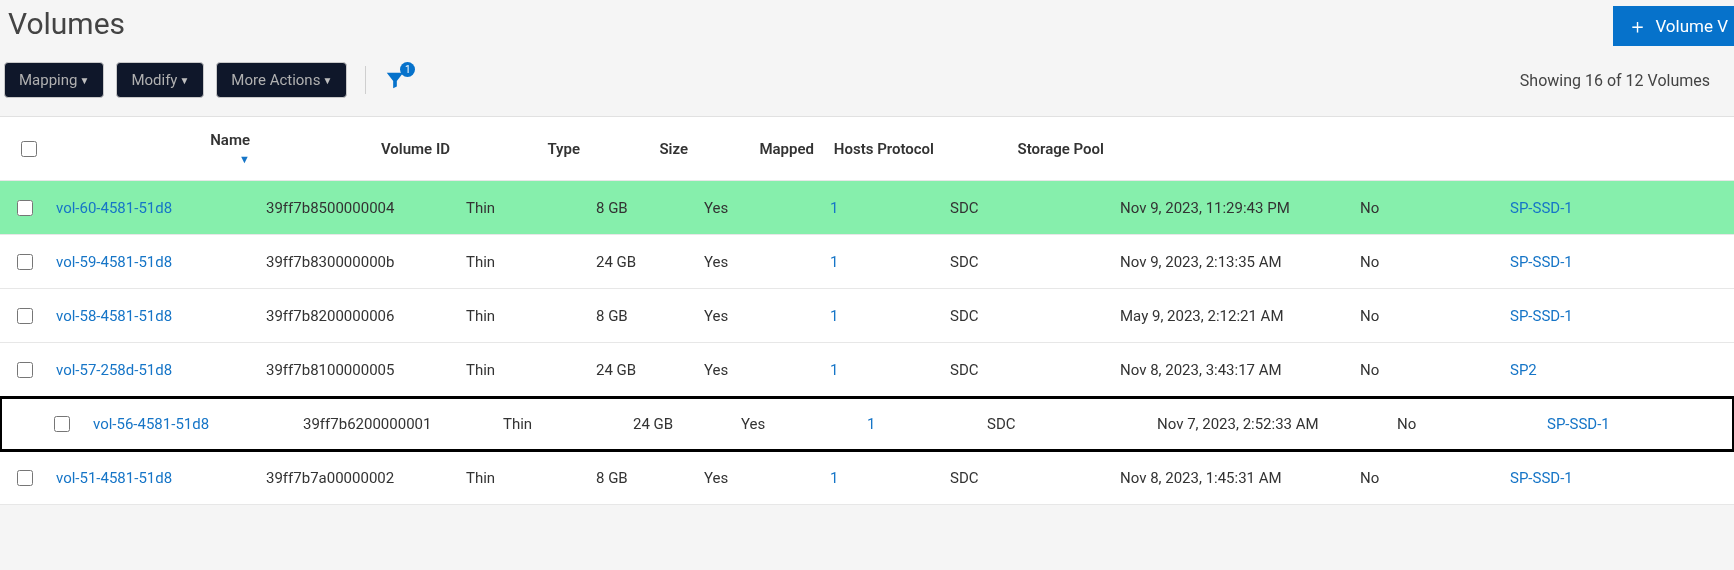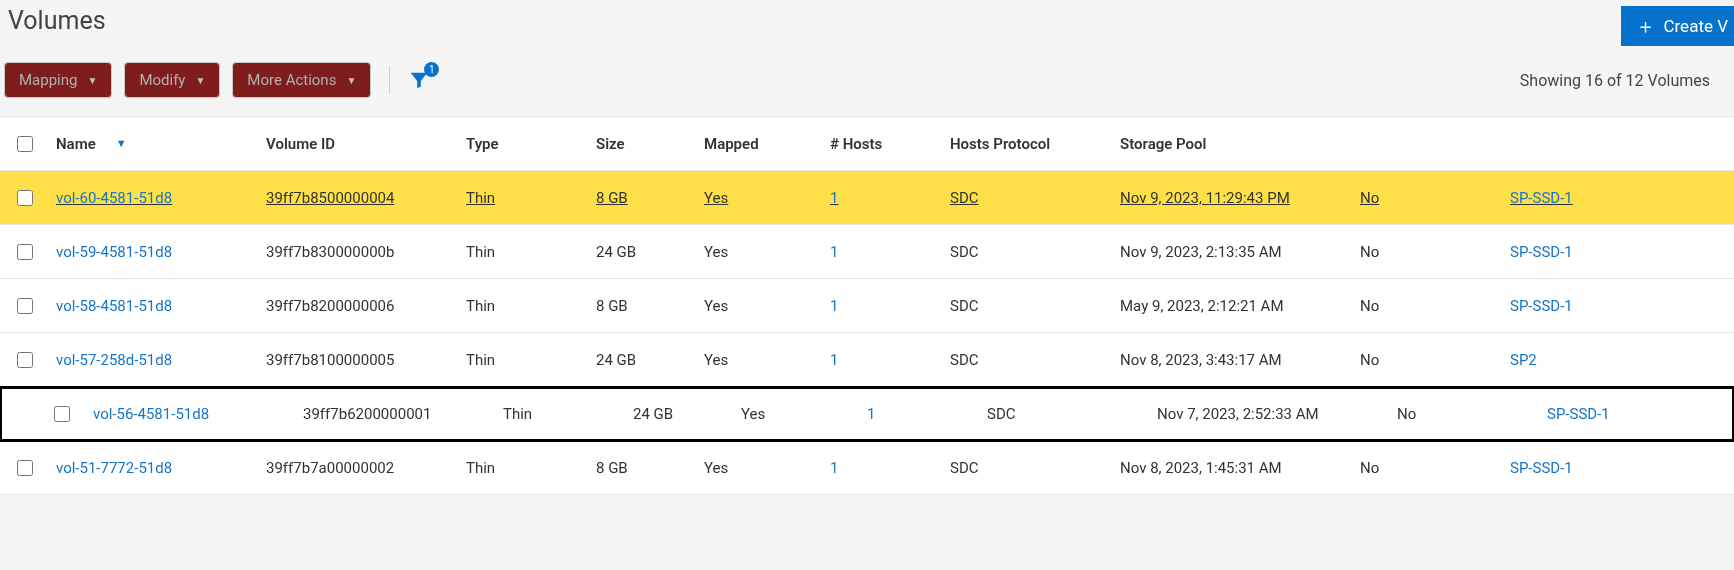--- a/index.html
+++ b/index.html
@@ -18,21 +18,21 @@
     overflow: hidden;
   }
   
   .title-row {
     display: flex;
     justify-content: space-between;
     align-items: flex-start;
     padding: 6px 0 6px 8px;
   }
   .page-title {
-    font-size: 25px;
+    font-size: 30px;
     font-weight: 400;
     color: #444;
     margin: 0;
   }
   .create-btn {
     background: #0672cb;
     color: #fff;
     font-size: 17px;
     padding: 10px 16px 10px 14px;
     display: inline-flex;
@@ -54,29 +54,29 @@
     align-items: center;
     padding: 10px 10px 18px 4px;
     gap: 12px;
   }
   .toolbar-left {
     display: flex;
     align-items: center;
     gap: 12px;
   }
   .tb-btn {
-    background: #7f1d1d;
+    background: #0f172a;
     border: 1px solid #c9c9c9;
     color: #b0b0b0;
     padding: 8px 14px;
     border-radius: 4px;
     font-size: 15px;
     display: inline-flex;
     align-items: center;
-    gap: 10px;
+    gap: 2px;
     cursor: default;
   }
   .tb-btn .caret {
     font-size: 10px;
     color: #bfbfbf;
   }
   .divider {
     width: 1px;
     height: 28px;
     background: #cfcfcf;
@@ -121,21 +121,21 @@
     grid-template-columns: 48px 210px 200px 130px 108px 126px 120px 170px 240px 150px 110px;
     align-items: center;
     min-height: 54px;
     border-bottom: 1px solid #e7e7e7;
   }
   .thead {
     font-weight: 600;
     color: #333;
     font-size: 15px;
   }
-  .thead .cell { display: flex; align-items: center; gap: 16px; }
+  .thead .cell { display: flex; align-items: flex-end; gap: 4px; flex-direction: column; }
   .row .cell, .thead .cell {
     padding: 14px 8px;
     white-space: nowrap;
     overflow: hidden;
     text-overflow: ellipsis;
   }
   .cell-check {
     display: flex;
     justify-content: center;
     align-items: center;
@@ -148,37 +148,37 @@
   }
   .link {
     color: #1675c7;
     cursor: pointer;
   }
   .sort-caret {
     color: #1675c7;
     font-size: 11px;
     margin-left: 4px;
   }
-  .row:nth-child(1) { background: #fde047; text-decoration: underline; } 
+  .row:nth-child(1) { background: #86efac; } 
   .row-highlight {
     outline: 3px solid #000;
     outline-offset: -2px;
     padding-left: 37px;
   }
   .tbody { }
 </style>
 </head>
 <body>
 
 <div class="page">
   <div class="title-row">
     <h1 class="page-title">Volumes</h1>
     <div class="create-btn">
       <span class="plus-icon">＋</span>
-      <span>Create V</span>
+      <span>Volume V</span>
     </div>
   </div>
 
   <div class="toolbar">
     <div class="toolbar-left">
       <div class="tb-btn">
         <span>Mapping</span>
         <span class="caret">▼</span>
       </div>
       <div class="tb-btn">
@@ -206,21 +206,20 @@
           <input type="checkbox" style="">
         </div>
       <div class="cell">
         <span>Name</span>
         <span class="sort-caret">▼</span>
       </div>
       <div class="cell">Volume ID</div>
       <div class="cell">Type</div>
       <div class="cell">Size</div>
       <div class="cell">Mapped</div>
-      <div class="cell"># Hosts</div>
       <div class="cell">Hosts Protocol</div>
       <div class="cell">Storage Pool</div>
     </div>
     <div class="tbody" id="tbody">
         <div class="row">
     <div class="cell cell-check">
             <input type="checkbox" style="">
           </div>
     <div class="cell"><span class="link">vol-60-4581-51d8</span></div>
     <div class="cell">39ff7b8500000004</div>
@@ -290,21 +289,21 @@
     <div class="cell"><span class="link">1</span></div>
     <div class="cell">SDC</div>
     <div class="cell">Nov 7, 2023, 2:52:33 AM</div>
     <div class="cell">No</div>
     <div class="cell"><span class="link">SP-SSD-1</span></div>
   </div>
         <div class="row">
     <div class="cell cell-check">
             <input type="checkbox" style="">
           </div>
-    <div class="cell"><span class="link">vol-51-7772-51d8</span></div>
+    <div class="cell"><span class="link">vol-51-4581-51d8</span></div>
     <div class="cell">39ff7b7a00000002</div>
     <div class="cell">Thin</div>
     <div class="cell">8 GB</div>
     <div class="cell">Yes</div>
     <div class="cell"><span class="link">1</span></div>
     <div class="cell">SDC</div>
     <div class="cell">Nov 8, 2023, 1:45:31 AM</div>
     <div class="cell">No</div>
     <div class="cell"><span class="link">SP-SSD-1</span></div>
   </div>

